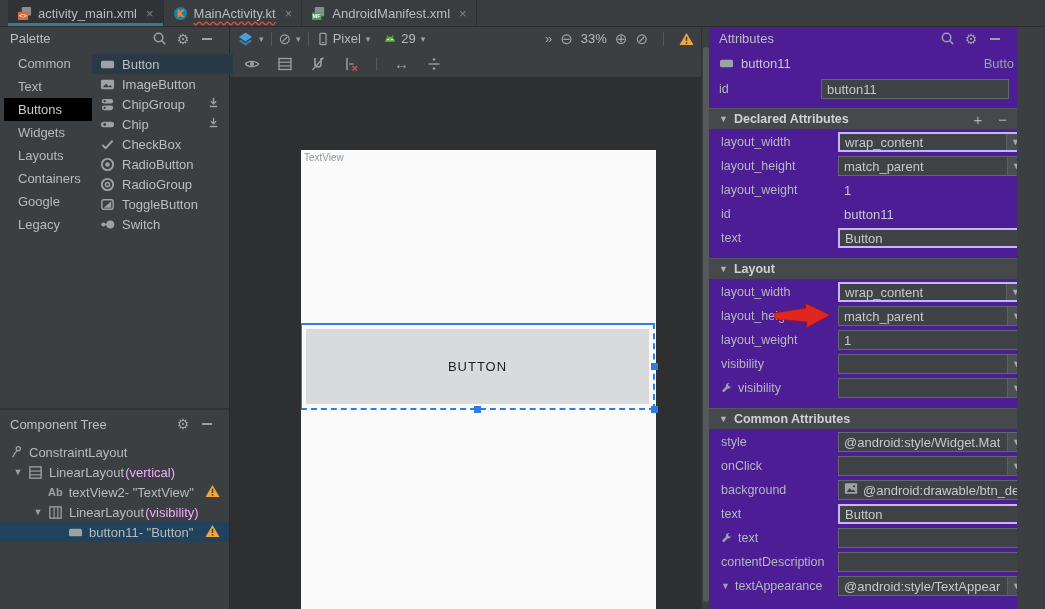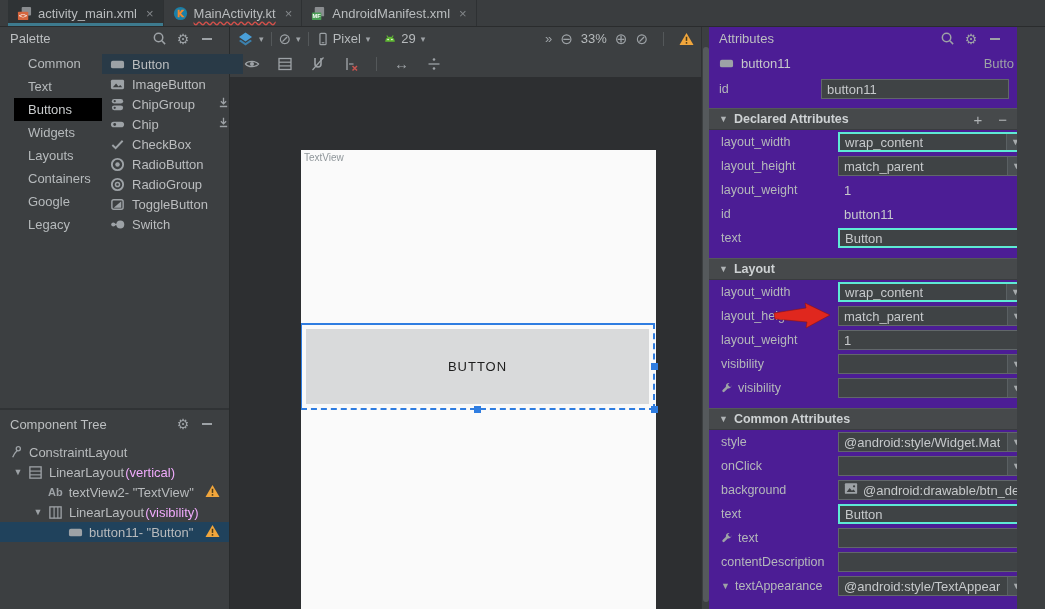--- a/index.html
+++ b/index.html
@@ -16,21 +16,21 @@
 .tab.sel{background:#2f3335;box-shadow:inset 0 -3px 0 #3d7a8e}
 .tab-label{color:#b9bcbe;white-space:nowrap}
 .tab-label.err{text-decoration-line:underline;text-decoration-style:wavy;text-decoration-color:#d6504a;text-underline-offset:3px}
 .tab .close{color:#83878a;font-size:13px;margin-left:3px}
 
 .panel-header{height:23px;display:flex;align-items:center;padding:0 10px;color:#bcbfc1}
 .ph-icons{margin-left:auto;display:flex;align-items:center}
 .hicon{width:24px;height:20px;display:inline-flex;align-items:center;justify-content:center;color:#9da2a6;font-size:14px;cursor:pointer}
 
 .left-panel{position:absolute;left:0;top:27px;width:230px;height:582px;background:#3c3f41;border-right:1px solid #282b2c}
-.palette-body{position:absolute;left:14px;top:23px;width:100%;height:358px;display:flex;overflow:hidden}
+.palette-body{position:absolute;left:4px;top:23px;width:100%;height:358px;display:flex;overflow:hidden}
 .pal-cats{width:88px;padding-top:2px}
 .pal-cat{height:23px;display:flex;align-items:center;padding-left:14px;color:#b6babc;cursor:pointer;white-space:nowrap}
 .pal-cat.sel{background:#000000;color:#c9cccd}
 .pal-comps{flex:1;padding-top:4px}
 .pal-comp{height:20px;display:flex;align-items:center;padding-left:8px;gap:7px;cursor:pointer;white-space:nowrap}
 .pal-comp.sel{background:#293a47}
 .pal-comp .dl{margin-left:auto;margin-right:13px}
 
 .tree-hd{position:absolute;left:0;top:381px;width:100%;height:30px;border-top:2px solid #303335;display:flex;align-items:center;padding:0 10px}
 .tree{position:absolute;left:0;top:415px;width:100%}
@@ -68,21 +68,21 @@
 .comp-id{color:#c5c8ca}
 .comp-type{margin-left:auto;color:#9da2a6;white-space:nowrap}
 .id-row{height:26px;display:flex;align-items:center;padding:0 8px 0 10px}
 .id-label{width:117px;color:#b4b8ba;font-size:12.5px}
 .attr-row{height:24px;display:flex;align-items:center;padding:0 6px 0 12px;position:relative}
 .lblwrap{width:117px;flex:none;display:flex;align-items:center;gap:5px;color:#b4b8ba;font-size:12.5px;white-space:nowrap;overflow:hidden}
 .row-tri{font-size:9px;color:#9da2a6}
 .attr-field{width:188px;flex:none;height:20px;border:1px solid #61676a;background:#3f4345;display:flex;align-items:center;padding:0 5px;color:#c6c9cb;position:relative;overflow:hidden;white-space:nowrap;cursor:text}
 .attr-field .fval{overflow:hidden;white-space:nowrap}
 .attr-field.dd{padding-right:20px;cursor:pointer}
-.attr-field.hl{border:2px solid #5eead4}
+.attr-field.hl{border:2px solid #c4b5fd}
 .ddbtn{position:absolute;right:0;top:0;bottom:0;width:18px;background:#4a4f52;border-left:1px solid #5a6063;display:flex;align-items:center;justify-content:center;color:#a7abad;font-size:9px}
 .attr-plain{width:188px;flex:none;padding:0 6px;color:#c6c9cb;overflow:hidden;white-space:nowrap}
 .flagwrap{margin-left:5px;display:flex;cursor:pointer}
 .fimg{margin-right:5px;flex:none}
 .attr-sec{height:22px;background:#46494b;border-top:1px solid #54585a;border-bottom:1px solid #393c3e;display:flex;align-items:center;gap:6px;padding:0 10px;font-weight:bold;color:#ced2d4;font-size:12.5px;cursor:pointer}
 .attr-sec .tri{font-size:9px;color:#b0b4b6;font-weight:normal}
 .sec-actions{margin-left:auto;display:flex;gap:16px;color:#b0b4b6;font-size:15px;font-weight:normal}
 .mt6{margin-top:6px}.mt8{margin-top:8px}
 .red-arrow{position:absolute;left:64px;top:-2px;width:58px;height:27px;z-index:5;pointer-events:none}
 </style>

